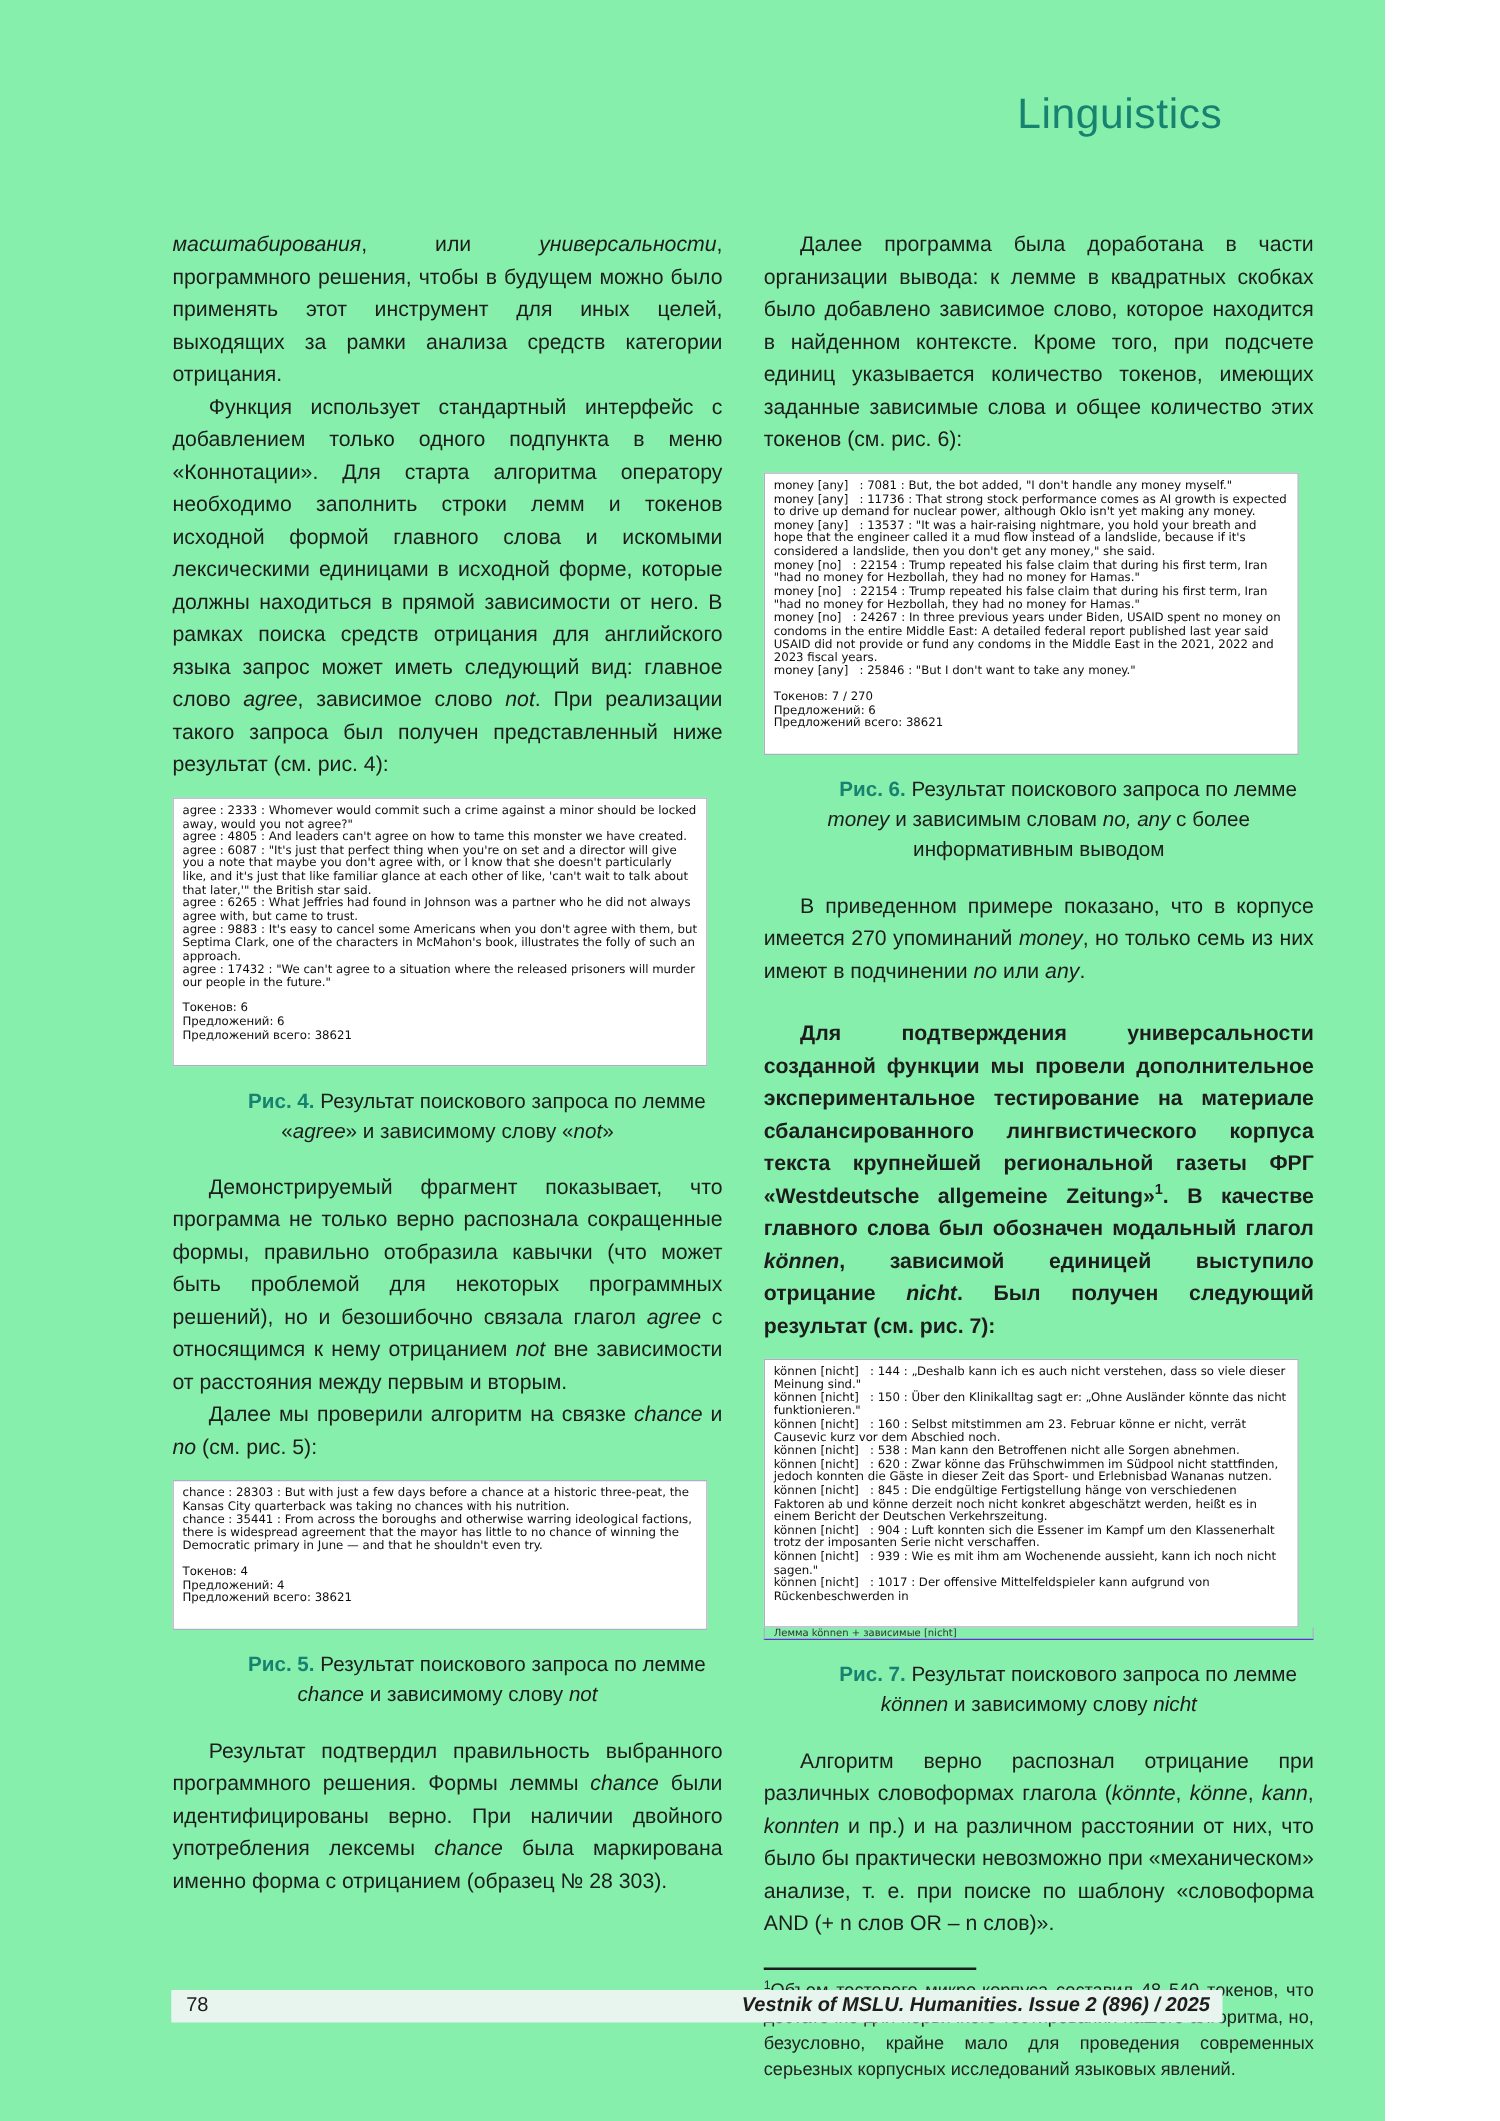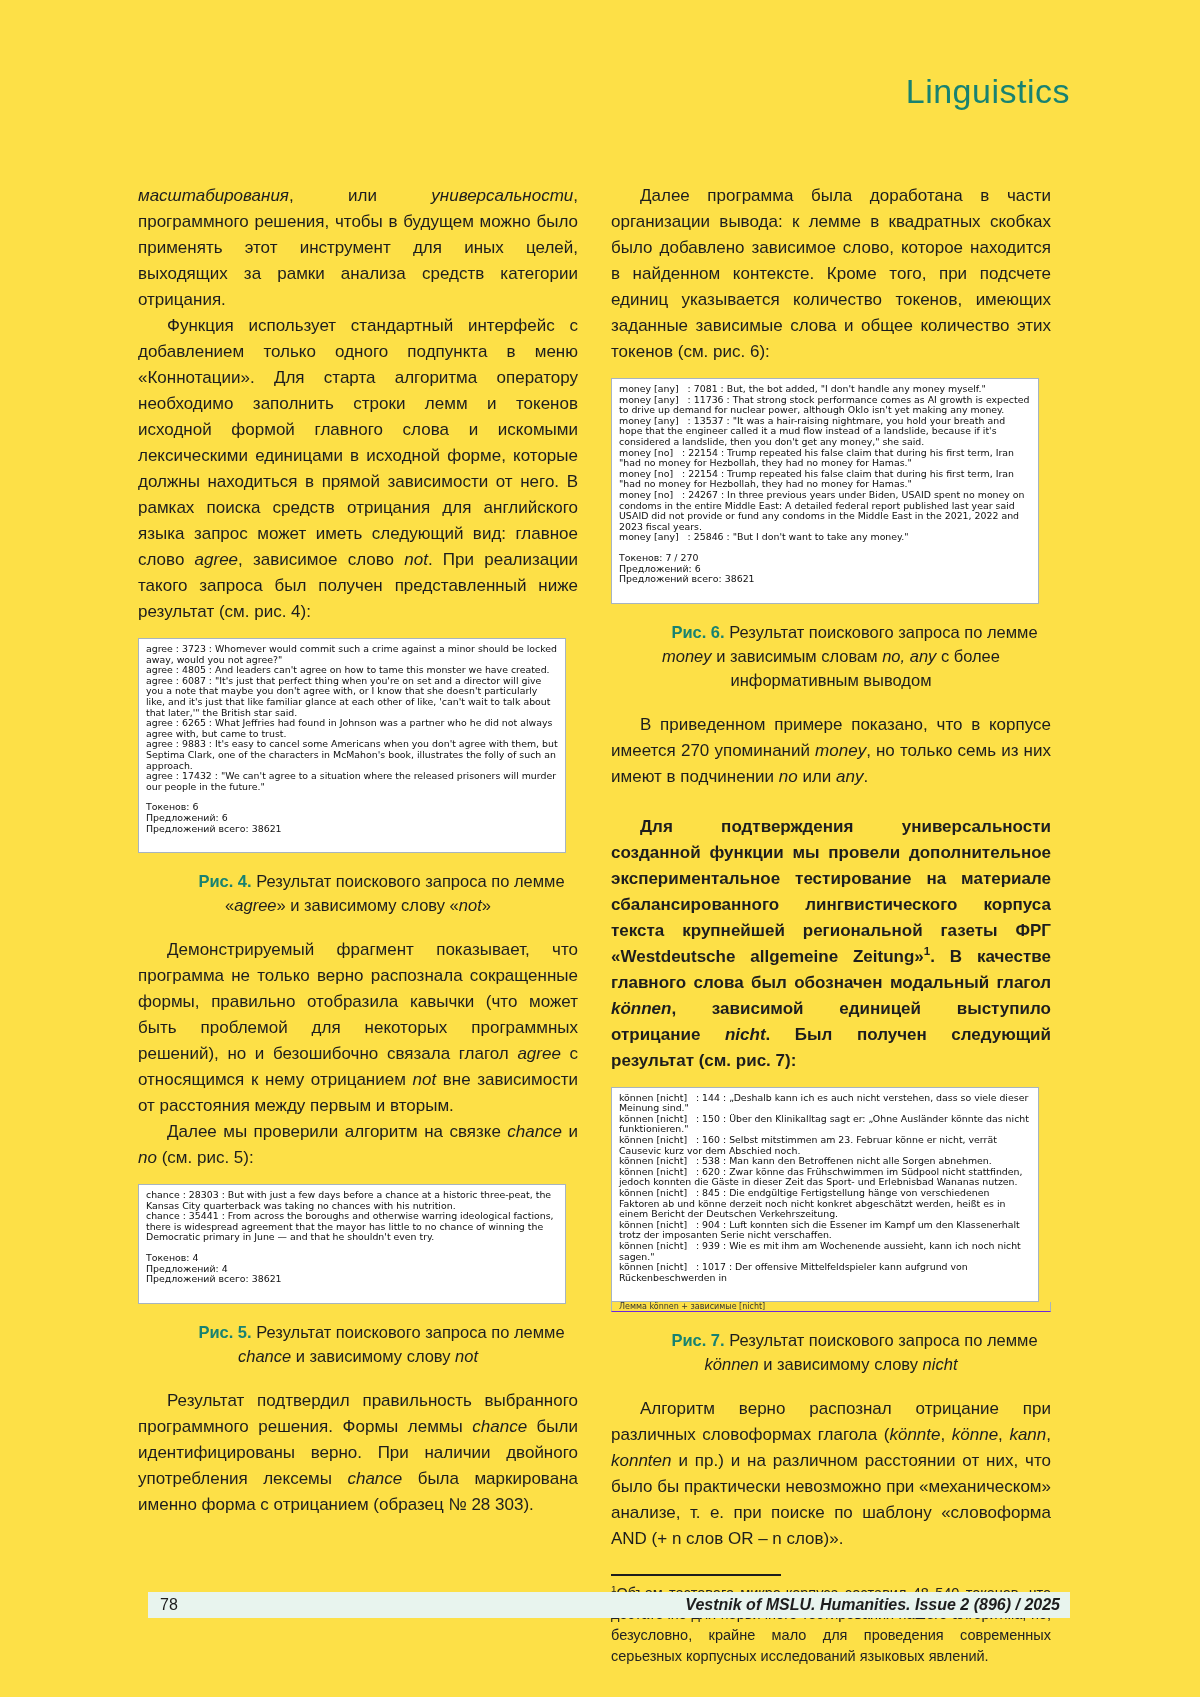--- a/index.html
+++ b/index.html
@@ -1,20 +1,20 @@
 <!DOCTYPE html>
 <html><head>
 <meta charset="utf-8">
 <style>
   html, body { margin: 0; padding: 0; background: #ffffff; }
   .page {
     position: relative;
-    width: 1200px;
+    width: 1108px;
     height: 1697px;
-    background: #fde047;
+    background: #86efac;
     font-family: "Liberation Sans", sans-serif;
     color: #1d1d1d;
     overflow: hidden;
   }
   .section-header {
     position: absolute;
     top: 72px;
     right: 130px;
     font-size: 34px;
     font-weight: 400;
@@ -80,21 +80,21 @@
   }
   .footnote {
     margin: 0;
     font-size: 14.5px;
     line-height: 21px;
     text-align: justify;
     color: #222;
   }
   .footer-bar {
     position: absolute;
-    left: 148px;
+    left: 137px;
     right: 130px;
     top: 1592px;
     height: 26px;
     background: #e8f4ee;
     display: flex;
     justify-content: space-between;
     align-items: center;
     padding: 0 10px 0 12px;
     box-sizing: border-box;
     font-size: 16px;
@@ -108,21 +108,21 @@
 
   <div class="section-header">Linguistics</div>
 
   <div class="columns">
 
     <div class="col">
       <p class="body-text"><i>масштабирования</i>, или <i>универсальности</i>, программного решения, чтобы в будущем можно было применять этот инструмент для иных целей, выходящих за рамки анализа средств категории отрицания.</p>
       <p class="body-text indent">Функция использует стандартный интерфейс с добавлением только одного подпункта в меню «Коннотации». Для старта алгоритма оператору необходимо заполнить строки лемм и токенов исходной формой главного слова и искомыми лексическими единицами в исходной форме, которые должны находиться в прямой зависимости от него. В рамках поиска средств отрицания для английского языка запрос может иметь следующий вид: главное слово <i>agree</i>, зависимое слово <i>not</i>. При реализации такого запроса был получен представленный ниже результат (см. рис. 4):</p>
 
       <div class="figure-box">
-          <div class="fig-line">agree : 3723 : Whomever would commit such a crime against a minor should be locked away, would you not agree?"</div>
+          <div class="fig-line">agree : 2333 : Whomever would commit such a crime against a minor should be locked away, would you not agree?"</div>
           <div class="fig-line">agree : 4805 : And leaders can't agree on how to tame this monster we have created.</div>
           <div class="fig-line">agree : 6087 : "It's just that perfect thing when you're on set and a director will give you a note that maybe you don't agree with, or I know that she doesn't particularly like, and it's just that like familiar glance at each other of like, 'can't wait to talk about that later,'" the British star said.</div>
           <div class="fig-line">agree : 6265 : What Jeffries had found in Johnson was a partner who he did not always agree with, but came to trust.</div>
           <div class="fig-line">agree : 9883 : It's easy to cancel some Americans when you don't agree with them, but Septima Clark, one of the characters in McMahon's book, illustrates the folly of such an approach.</div>
           <div class="fig-line">agree : 17432 : "We can't agree to a situation where the released prisoners will murder our people in the future."</div>
           <div class="fig-line"></div>
           <div class="fig-line">Токенов: 6</div>
           <div class="fig-line">Предложений: 6</div>
           <div class="fig-line">Предложений всего: 38621</div>
         </div>

